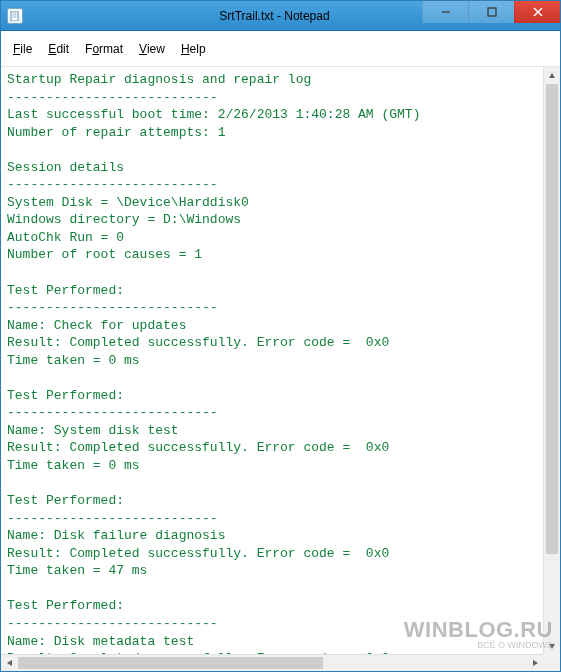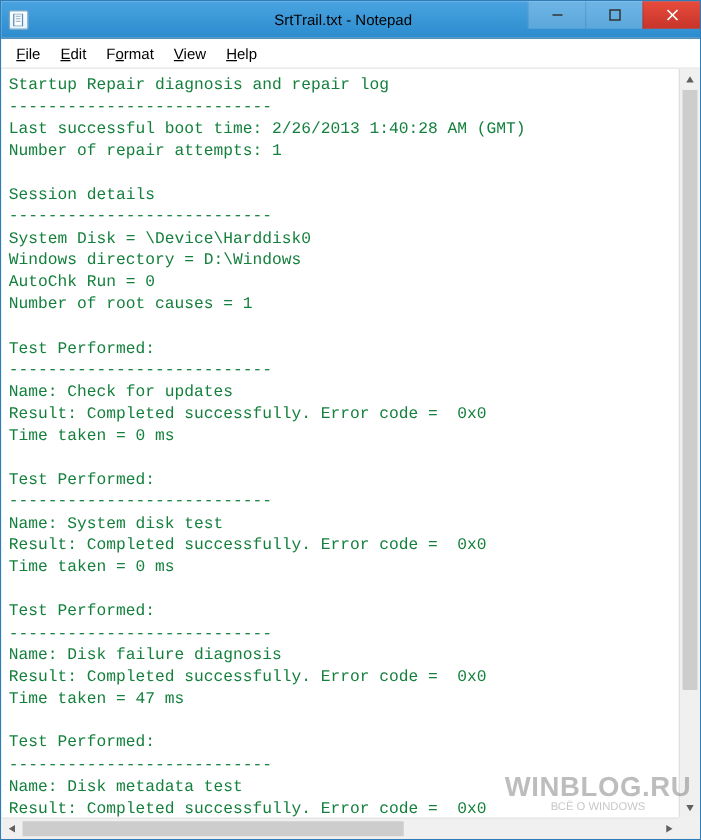--- a/index.html
+++ b/index.html
@@ -79,21 +79,21 @@
     }
     .win-btn.close {
       background: linear-gradient(to bottom, #e74c3c, #c7342a);
       color: #fff;
     }
     .win-btn svg {
       width: 10px;
       height: 10px;
     }
     .menubar {
-      height: 24px;
+      height: 36px;
       background: #fff;
       border-bottom: 1px solid #e5e5e5;
       display: flex;
       align-items: center;
       padding-left: 4px;
       font-size: 12px;
     }
     .menu-item {
       padding: 2px 8px;
       cursor: pointer;
@@ -193,21 +193,21 @@
       display: flex;
     }
     .bottom-row .scrollbar-h {
       flex: 1;
     }
     .watermark {
       position: absolute;
       right: 8px;
       bottom: 22px;
       font-family: Arial, sans-serif;
-      text-align: center;
+      text-align: right;
       opacity: 0.55;
       pointer-events: none;
     }
     .watermark .big {
       font-size: 22px;
       font-weight: 700;
       color: #888;
       letter-spacing: 0.5px;
     }
     .watermark .small {

